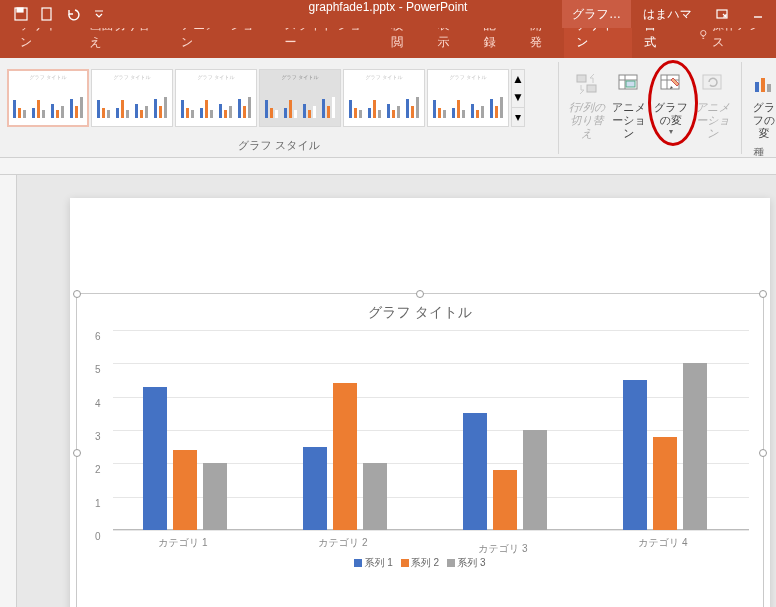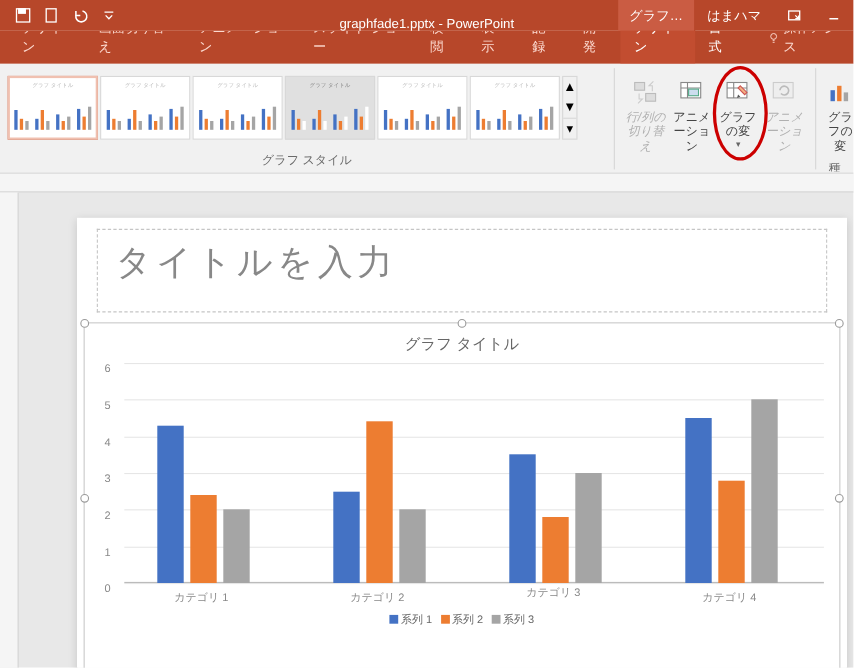--- a/index.html
+++ b/index.html
@@ -1,19 +1,19 @@
 <!DOCTYPE html>
 <html><head>
 <meta charset="utf-8">
 <style>
   * { box-sizing: border-box; margin: 0; padding: 0; font-family: "Yu Gothic UI", "Meiryo", sans-serif; }
   body { width: 776px; height: 607px; background: #fff; overflow: hidden; font-size: 12px; }
 
   
-  .titlebar { height: 28px; background: #b7472a; color: #fff; display: flex; align-items: flex-end; position: relative; gap: 16px; }
+  .titlebar { height: 28px; background: #b7472a; color: #fff; display: flex; align-items: flex-start; position: relative; gap: 16px; }
   .qat { display: flex; gap: 0; align-items: center; padding-left: 8px; height: 100%; }
   .qat-btn { width: 26px; height: 24px; display:flex; align-items:center; justify-content:center; color:#fff; }
   .title-filename { position:absolute; left:50%; transform:translateX(-50%); font-size:12px; color:#fff; }
   .title-right { margin-left:auto; display:flex; align-items:center; gap:0; height:100%; }
   .context-tab { background:#ca5c43; height:100%; padding:0 10px; display:flex; align-items:center; color:#fff; font-size:12px; }
   .user-label { padding:0 12px; color:#fff; font-size:12px; }
   .caption-btn { width:36px; height:26px; display:flex; align-items:center; justify-content:center; color:#fff; }
 
   
   .ribbon-tabs { height: 30px; background:#b7472a; display:flex; align-items:flex-end; padding-left:8px; color:#fcd9cf; font-size:12px; }
@@ -333,21 +333,20 @@
   </div>
 
   <div class="circle-annotation" style="left:648px; top:2px; width:50px; height:86px;"></div>
 </div>
 
 <div class="editor">
   <div class="ruler-h"></div>
   <div class="ruler-v"></div>
 
   <div class="slide-canvas">
-    <div class="title-placeholder">タイトルを入力</div>
 
     <div class="chart-object">
       <div class="handle" style="left:-4px;top:-4px"></div>
       <div class="handle" style="right:-4px;top:-4px"></div>
 
       <div class="handle" style="left:50%;top:-4px;margin-left:-4px"></div>
 
       <div class="handle" style="top:50%;left:-4px;margin-top:-4px"></div>
       <div class="handle" style="top:50%;right:-4px;margin-top:-4px"></div>
 
@@ -379,21 +378,21 @@
               <div class="bar" style="background: rgb(68, 114, 196); height: 83.3333px;"></div>
               <div class="bar" style="background: rgb(237, 125, 49); height: 146.667px;"></div>
               <div class="bar" style="background: rgb(165, 165, 165); height: 66.6667px;"></div>
             </div>
             <div class="cat-label" style="left: 180px; top: 206px;">カテゴリ 2</div>
             <div class="cat-group" style="left: 350px;">
               <div class="bar" style="background: rgb(68, 114, 196); height: 116.667px;"></div>
               <div class="bar" style="background: rgb(237, 125, 49); height: 60px;"></div>
               <div class="bar" style="background: rgb(165, 165, 165); height: 100px;"></div>
             </div>
-            <div class="cat-label" style="left: 340px; top: 202px;">カテゴリ 3</div>
+            <div class="cat-label" style="left: 340px; top: 212px;">カテゴリ 3</div>
             <div class="cat-group" style="left: 510px;">
               <div class="bar" style="background: rgb(68, 114, 196); height: 150px;"></div>
               <div class="bar" style="background: rgb(237, 125, 49); height: 93.3333px;"></div>
               <div class="bar" style="background: rgb(165, 165, 165); height: 166.667px;"></div>
             </div>
             <div class="cat-label" style="left: 500px; top: 206px;">カテゴリ 4</div>
           </div>
         <div class="legend" id="legend"><span><i class="box" style="background: rgb(68, 114, 196);"></i>系列 1</span><span><i class="box" style="background: rgb(237, 125, 49);"></i>系列 2</span><span><i class="box" style="background: rgb(165, 165, 165);"></i>系列 3</span></div>
       </div>
     </div>

